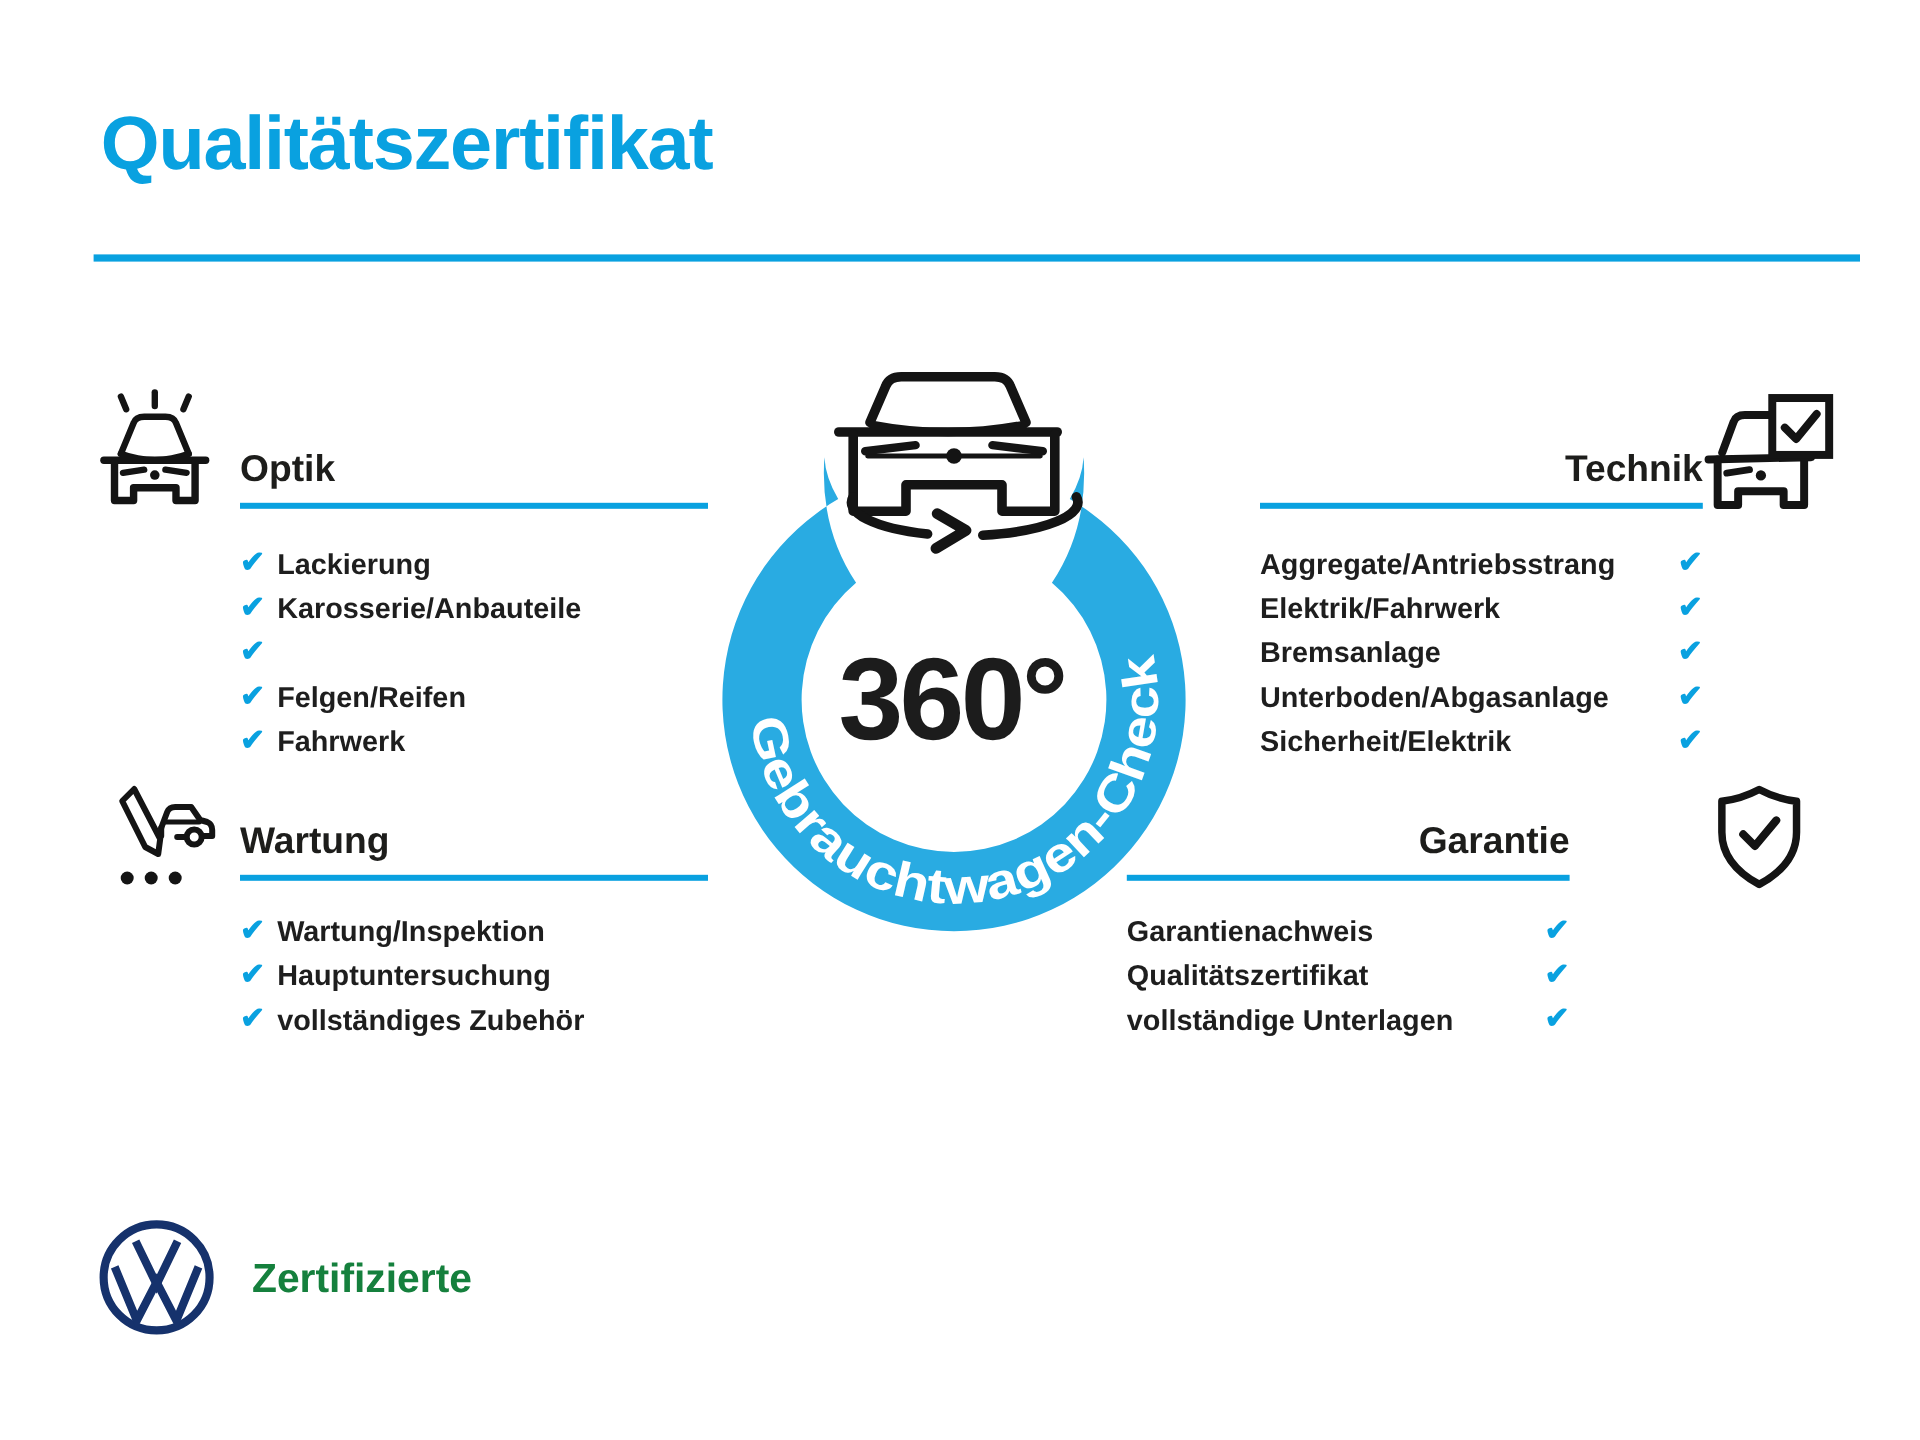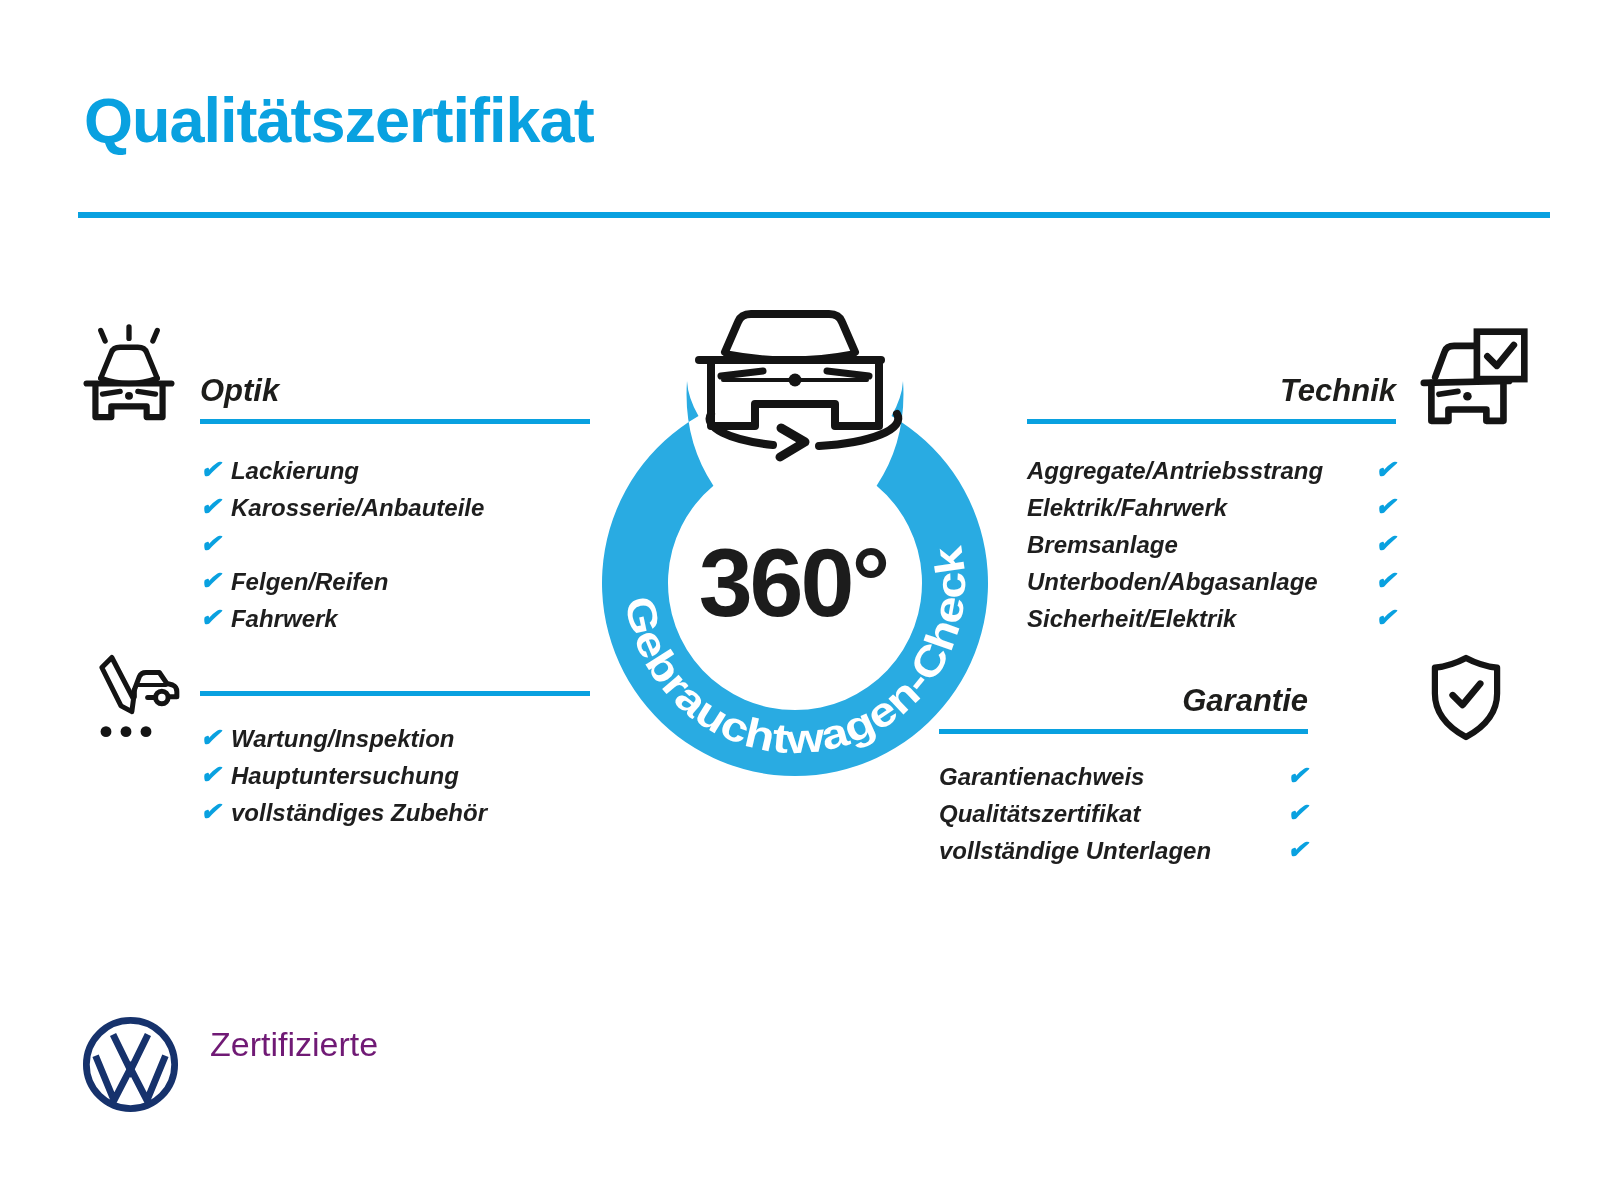--- a/index.html
+++ b/index.html
@@ -2,45 +2,45 @@
 <html><head>
 <meta charset="utf-8">
 <style>
   html,body{margin:0;padding:0;background:#ffffff;}
   #page{position:relative;width:1600px;height:1200px;background:#ffffff;overflow:hidden;
         font-family:"Liberation Sans",sans-serif;color:#1c1c1c;}
   #main-title{position:absolute;left:84px;top:86px;margin:0;font-size:63px;line-height:1.1;
         font-weight:700;letter-spacing:-1px;color:#09a1e0;}
   #top-divider{position:absolute;left:78px;top:212px;width:1472px;height:6px;background:#09a1e0;}
 
-  .sec{position:absolute;font-style:italic;}
+  .sec{position:absolute;}
   .sec h2{margin:0;font-size:31px;height:38px;line-height:38px;font-weight:700;color:#1d1d1b;}
   .sec .rule{margin-top:9px;height:5px;background:#09a1e0;}
   .sec ul{list-style:none;margin:28px 0 0;padding:0;}
   .sec.bottom ul{margin-top:24px;}
   .sec li{height:37px;display:flex;align-items:center;gap:10px;font-size:24px;font-weight:600;color:#1e1e1e;}
   .sec.right{text-align:right;}
   .sec.right li{justify-content:space-between;}
   .check{color:#09a1e0;font-size:25px;font-weight:700;line-height:1;transform:translateY(-1px);}
   #sec-optik{left:200px;top:372px;width:390px;}
   #sec-wartung{left:200px;top:682px;width:390px;}
-  #sec-technik{left:1027px;top:372px;width:369px;}
+  #sec-technik{left:1050px;top:372px;width:369px;}
   #sec-garantie{left:939px;top:682px;width:369px;}
 
   .icon{position:absolute;}
   #icon-optik{left:76px;top:320px;width:106px;height:104px;}
   #icon-wartung{left:80px;top:645px;width:102px;height:100px;}
   #icon-technik{left:1418px;top:326px;width:114px;height:110px;}
   #icon-garantie{left:1426px;top:650px;width:80px;height:94px;}
 
   #badge-360{position:absolute;left:575px;top:290px;width:440px;height:520px;}
 
   #footer-logo{position:absolute;left:82px;top:1016px;width:97px;height:97px;}
-  #footer-text{position:absolute;left:210px;top:1026px;font-size:34px;line-height:37.5px;
-        font-weight:400;color:#701a75;}
+  #footer-text{position:absolute;left:210px;top:1048px;font-size:34px;line-height:37.5px;
+        font-weight:700;color:#15803d;}
   .ico{stroke:#141414;stroke-linecap:round;stroke-linejoin:round;fill:none;}
 </style>
 </head>
 <body>
 
 <div id="page">
 
   <h1 id="main-title">Qualitätszertifikat</h1>
   <div id="top-divider"></div>
 
@@ -137,20 +137,21 @@
           <span class="check">✔</span>
         </li>
         <li>
           <span>Sicherheit/Elektrik</span>
           <span class="check">✔</span>
         </li>
       </ul>
   </div>
 
   <div class="sec left bottom" id="sec-wartung">
+    <h2>Wartung</h2>
     <div class="rule"></div>
     <ul>
         <li>
           <span class="check">✔</span>
           <span>Wartung/Inspektion</span>
         </li>
         <li>
           <span class="check">✔</span>
           <span>Hauptuntersuchung</span>
         </li>

